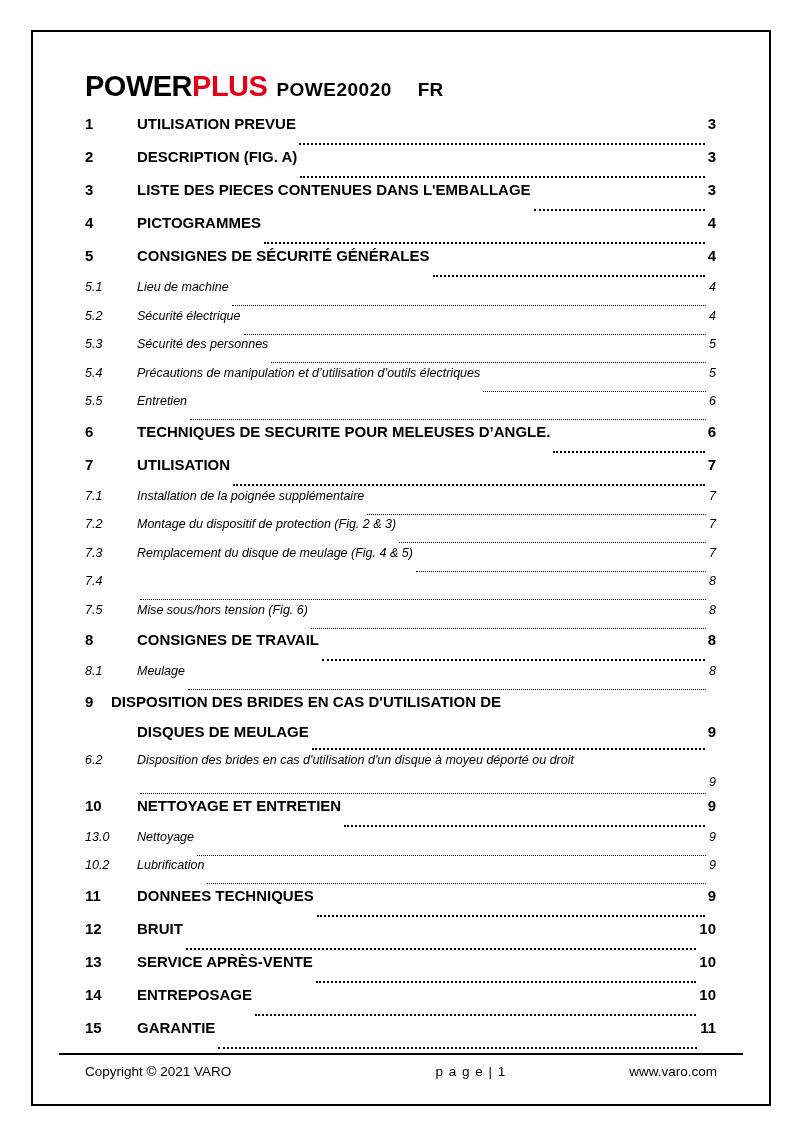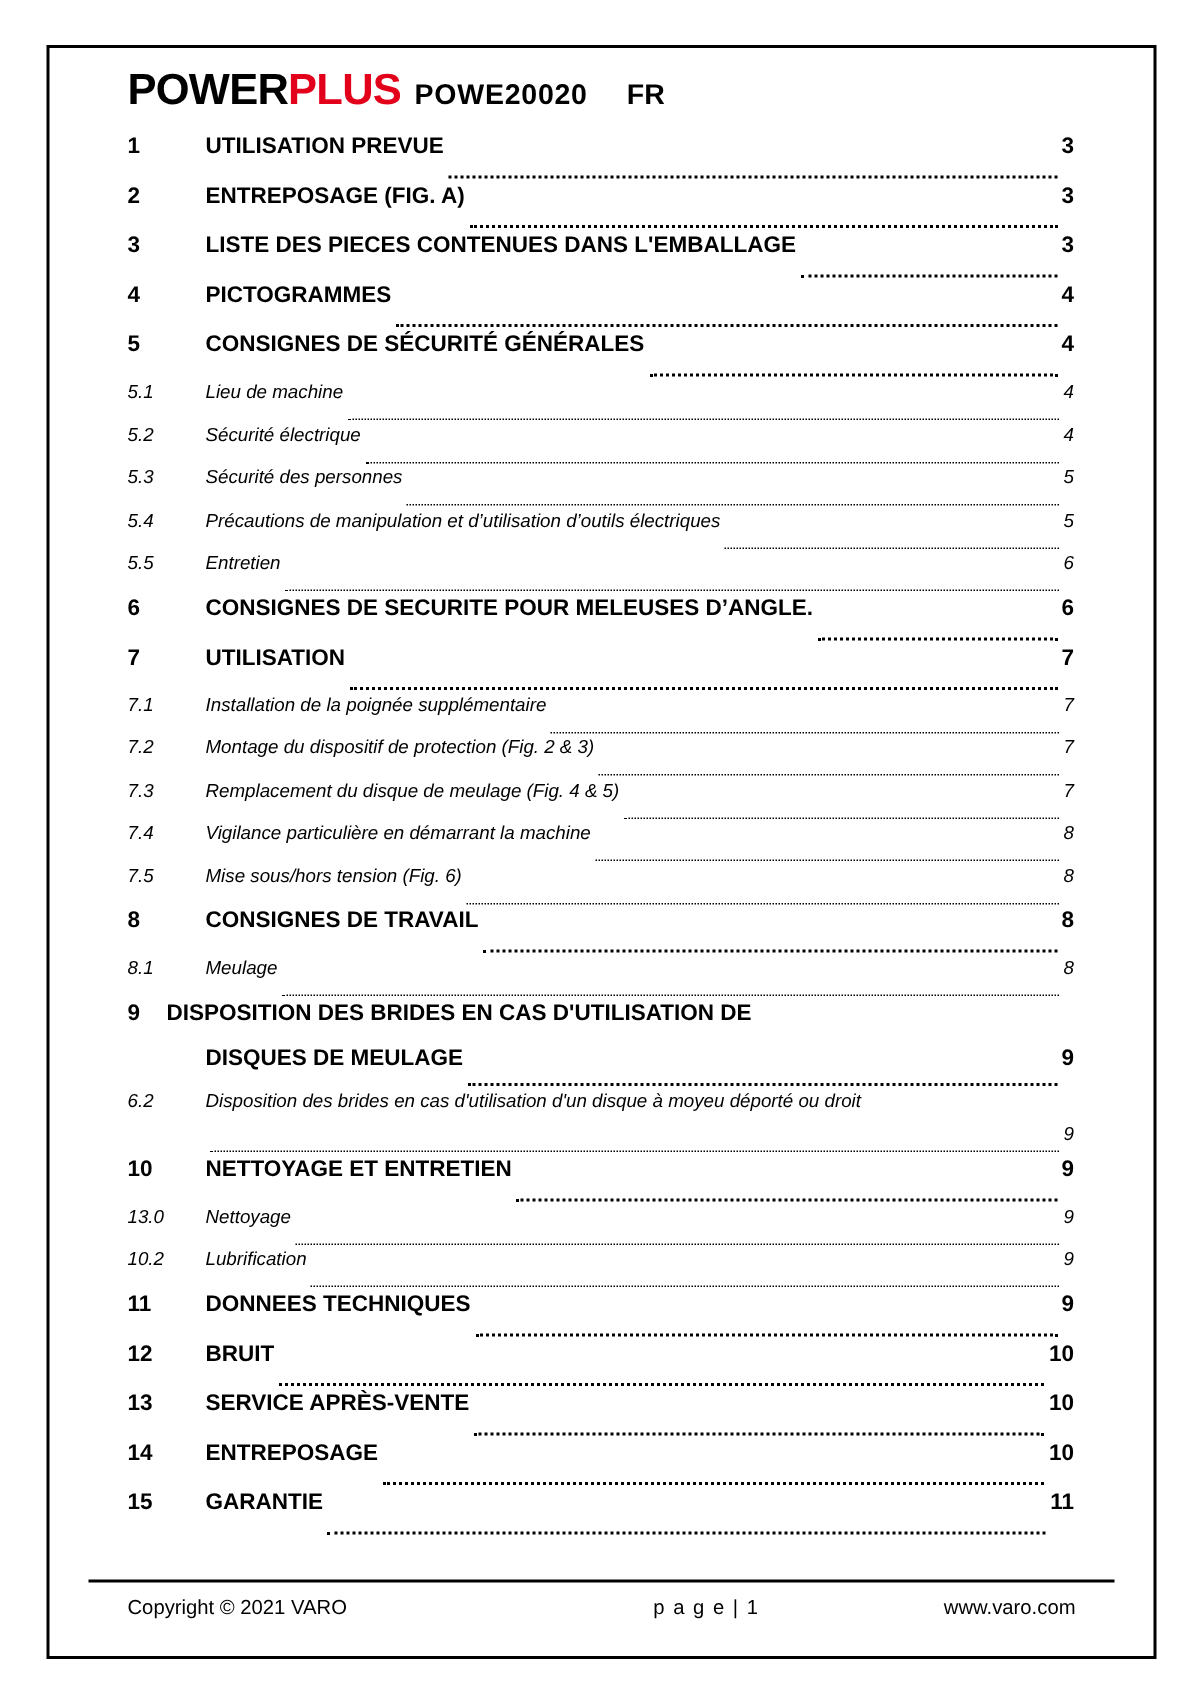--- a/index.html
+++ b/index.html
@@ -7,21 +7,21 @@
   body {
     width: 802px; height: 1136px;
     background: #ffffff; color: #000;
     font-family: "Liberation Sans", "DejaVu Sans", sans-serif;
     position: relative; overflow: hidden;
   }
   .page {
     position: absolute; left: 31px; top: 30px;
     width: 740px; height: 1076px;
     border: 2px solid #000;
-    padding: 8px 53px 0 52px;
+    padding: 34px 53px 0 52px;
     display: flex; flex-direction: column;
     overflow: hidden;
   }
   .header { display: flex; align-items: baseline; margin: 4px 0 12px 0; }
   .logo { font-size: 29px; font-weight: 800; letter-spacing: -0.5px; white-space: nowrap; }
   .logo-plus { color: #e2001a; }
   .model { font-size: 19px; font-weight: 700; margin-left: 9px; letter-spacing: 0.5px; }
   .lang { font-size: 19px; font-weight: 700; margin-left: 26px; }
 
   .toc { flex: 1 1 auto; }
@@ -70,21 +70,21 @@
 
   <div class="toc">
       <div class="toc-row lvl1">
     <span class="toc-num">1</span>
     <span class="toc-title">UTILISATION PREVUE</span>
     <span class="toc-dots"></span>
     <span class="toc-page">3</span>
   </div>
       <div class="toc-row lvl1">
     <span class="toc-num">2</span>
-    <span class="toc-title">ENTREPOSAGE (FIG. A)</span>
+    <span class="toc-title">DESCRIPTION (FIG. A)</span>
     <span class="toc-dots"></span>
     <span class="toc-page">3</span>
   </div>
       <div class="toc-row lvl1">
     <span class="toc-num">3</span>
     <span class="toc-title">LISTE DES PIECES CONTENUES DANS L'EMBALLAGE</span>
     <span class="toc-dots"></span>
     <span class="toc-page">3</span>
   </div>
       <div class="toc-row lvl1">
@@ -124,21 +124,21 @@
     <span class="toc-page">5</span>
   </div>
       <div class="toc-row lvl2">
     <span class="toc-num">5.5</span>
     <span class="toc-title">Entretien</span>
     <span class="toc-dots"></span>
     <span class="toc-page">6</span>
   </div>
       <div class="toc-row lvl1">
     <span class="toc-num">6</span>
-    <span class="toc-title">CONSIGNES DE SECURITE POUR MELEUSES D’ANGLE.</span>
+    <span class="toc-title">TECHNIQUES DE SECURITE POUR MELEUSES D’ANGLE.</span>
     <span class="toc-dots"></span>
     <span class="toc-page">6</span>
   </div>
       <div class="toc-row lvl1">
     <span class="toc-num">7</span>
     <span class="toc-title">UTILISATION</span>
     <span class="toc-dots"></span>
     <span class="toc-page">7</span>
   </div>
       <div class="toc-row lvl2">
@@ -154,21 +154,20 @@
     <span class="toc-page">7</span>
   </div>
       <div class="toc-row lvl2">
     <span class="toc-num">7.3</span>
     <span class="toc-title">Remplacement du disque de meulage (Fig. 4 &amp; 5)</span>
     <span class="toc-dots"></span>
     <span class="toc-page">7</span>
   </div>
       <div class="toc-row lvl2">
     <span class="toc-num">7.4</span>
-    <span class="toc-title">Vigilance particulière en démarrant la machine</span>
     <span class="toc-dots"></span>
     <span class="toc-page">8</span>
   </div>
       <div class="toc-row lvl2">
     <span class="toc-num">7.5</span>
     <span class="toc-title">Mise sous/hors tension (Fig. 6)</span>
     <span class="toc-dots"></span>
     <span class="toc-page">8</span>
   </div>
       <div class="toc-row lvl1">

